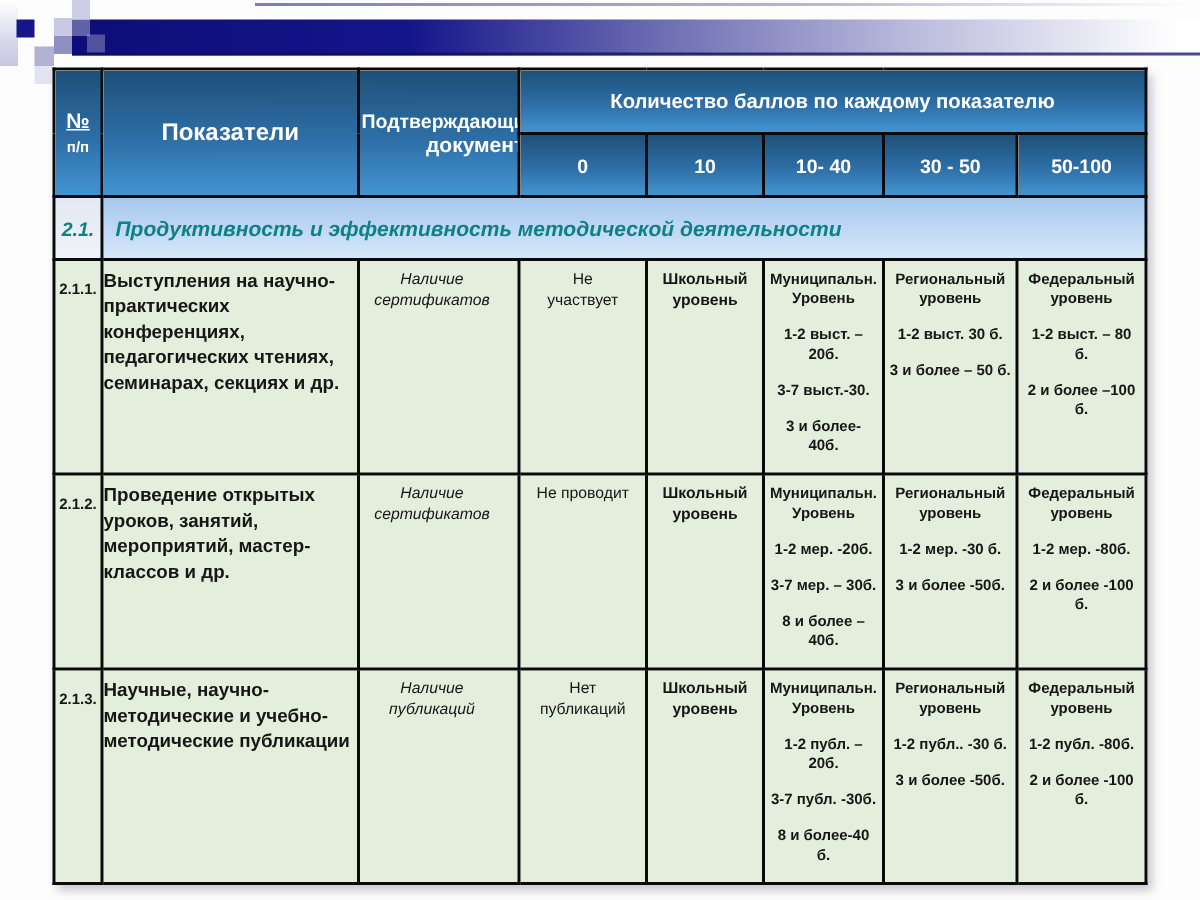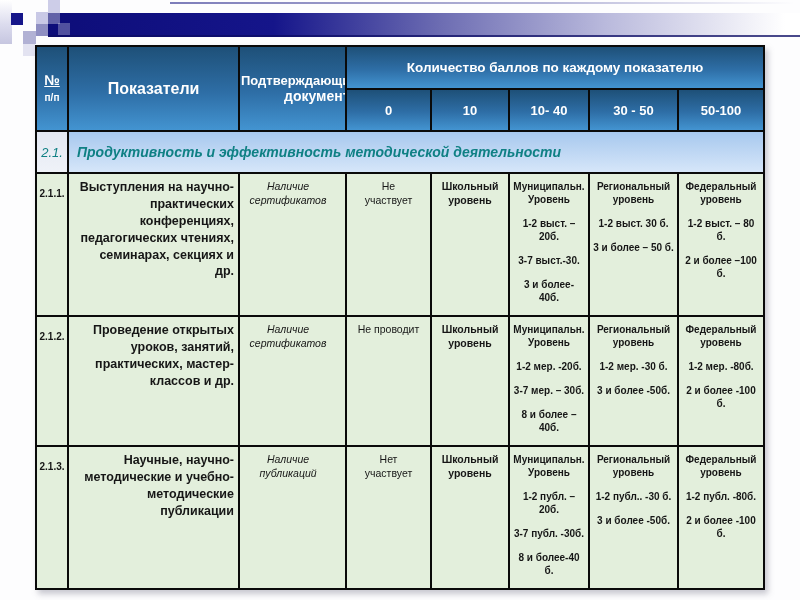--- a/index.html
+++ b/index.html
@@ -44,32 +44,32 @@
   .num-hdr .nm{text-decoration:underline;}
   .num-hdr .sub{font-size:10px;font-weight:bold;}
   .ind-hdr{font-size:16px;}
   .doc-hdr1{font-size:13px;display:block;}
   .doc-hdr2{font-size:14px;display:block;padding-left:43px;}
   .pts-hdr{font-size:13.5px;}
   .pt-col{font-size:13px;}
 
   .sec-num{
     background:linear-gradient(180deg,#e3e8f2,#eff2f8);
-    color:#0f8084;font-weight:normal;font-style:italic;
+    color:#0f8084;font-weight:bold;font-style:italic;
     font-size:13px;text-align:center;vertical-align:middle;
   }
   .sec-title{
     background:linear-gradient(180deg,#a7c8ee,#d6e6f9);
     color:#0f8084;font-weight:bold;font-style:italic;
     font-size:14px;text-align:left;padding-left:8px;vertical-align:middle;
   }
 
   .g{background:#e3efdc;color:#161616;vertical-align:top;}
   .num-cell{font-size:10px;font-weight:bold;text-align:center;padding-top:14px;}
-  .ind-cell{font-size:12.5px;font-weight:bold;text-align:right;padding:5px 4px 4px 8px;line-height:1.35;}
+  .ind-cell{font-size:12.5px;font-weight:bold;text-align:left;padding:5px 4px 4px 0;line-height:1.35;}
   .doc-cell{font-size:10.5px;font-style:italic;text-align:center;padding:6px 12px 0 3px;line-height:1.3;}
   .s0-cell{font-size:10.5px;text-align:center;padding:6px 2px 4px 2px;line-height:1.3;}
   .s0-inner{max-width:62px;margin:0 auto;}
   .s10-cell{font-size:10.5px;font-weight:bold;text-align:center;padding:6px 4px 0 4px;line-height:1.3;margin-left:18px;}
   .lvl-cell{font-size:10px;font-weight:bold;text-align:center;padding:6px 3px 0 3px;line-height:1.3;}
   .lvl{margin-bottom:11px;}
   .itm{margin-bottom:11px;}
 </style>
 </head>
 <body>
@@ -145,21 +145,21 @@
     </td>
     <td class="g lvl-cell">
       <div class="lvl">Федеральный уровень</div>
       <div class="itm">1-2 выст. – 80 б.</div>
       <div class="itm">2 и более –100 б.</div>
     </td>
   </tr>
 
   <tr style="height:122px">
     <td class="g num-cell">2.1.2.</td>
-    <td class="g ind-cell">Проведение открытых уроков, занятий, практических, мастер-классов и др.</td>
+    <td class="g ind-cell">Проведение открытых уроков, занятий, мероприятий, мастер-классов и др.</td>
     <td class="g doc-cell">Наличие сертификатов</td>
     <td class="g s0-cell">
       <div class="s0-inner">Не проводит</div>
     </td>
     <td class="g s10-cell">Школьный уровень</td>
     <td class="g lvl-cell">
       <div class="lvl">Муниципальн. Уровень</div>
       <div class="itm">1-2 мер. -20б.</div>
       <div class="itm">3-7 мер. – 30б.</div>
       <div class="itm">8 и более – 40б.</div>
@@ -174,21 +174,21 @@
       <div class="itm">1-2 мер. -80б.</div>
       <div class="itm">2 и более -100 б.</div>
     </td>
   </tr>
 
   <tr style="height:113px">
     <td class="g num-cell">2.1.3.</td>
     <td class="g ind-cell">Научные, научно-методические и учебно-методические публикации</td>
     <td class="g doc-cell">Наличие публикаций</td>
     <td class="g s0-cell">
-      <div class="s0-inner">Нет участвует</div>
+      <div class="s0-inner">Нет публикаций</div>
     </td>
     <td class="g s10-cell">Школьный уровень</td>
     <td class="g lvl-cell">
       <div class="lvl">Муниципальн. Уровень</div>
       <div class="itm">1-2 публ. – 20б.</div>
       <div class="itm">3-7 публ. -30б.</div>
       <div class="itm">8 и более-40 б.</div>
     </td>
     <td class="g lvl-cell">
       <div class="lvl">Региональный уровень</div>

